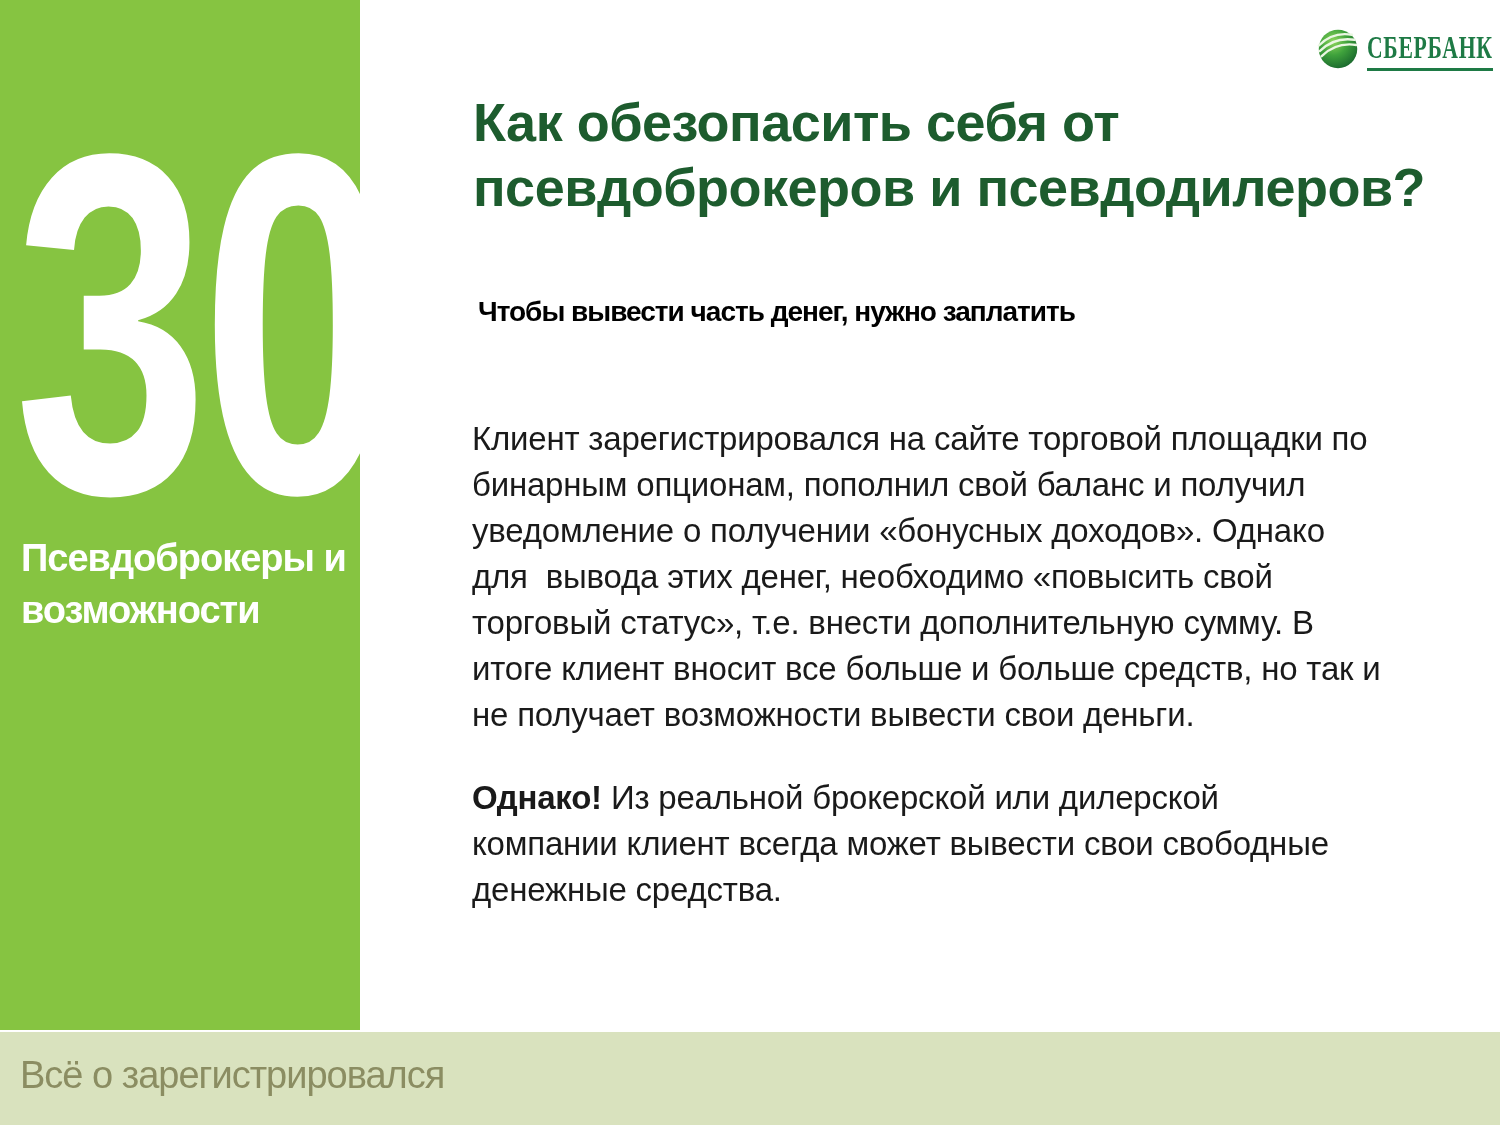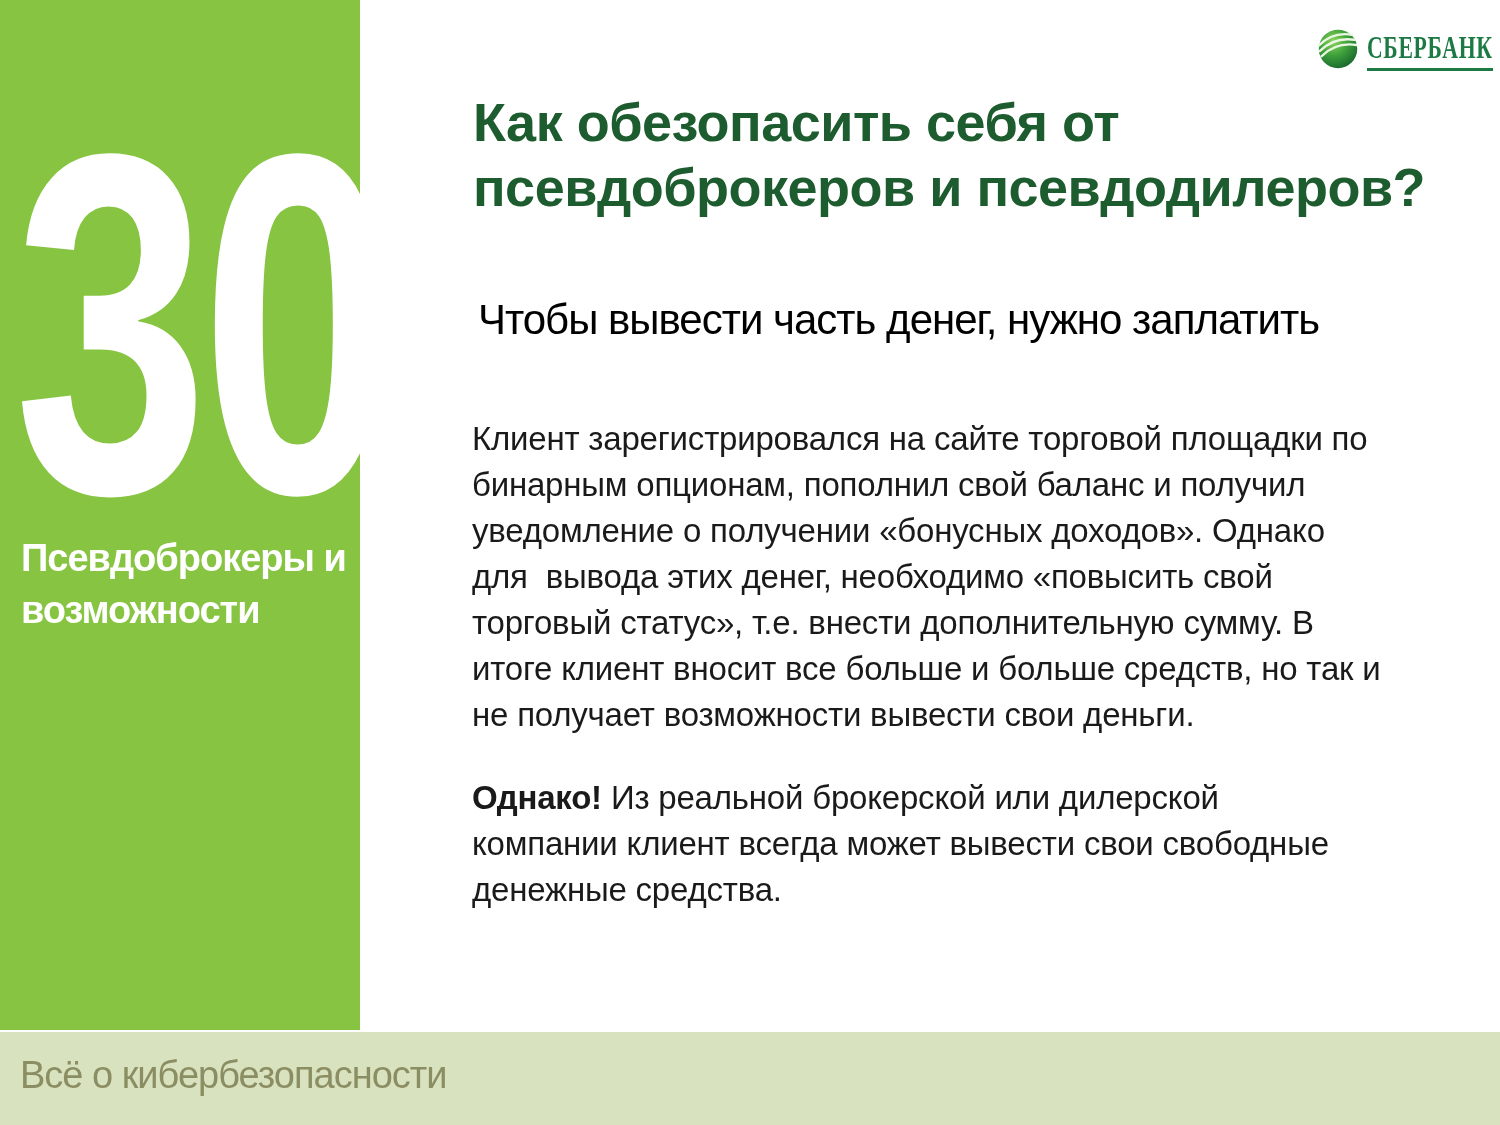--- a/index.html
+++ b/index.html
@@ -77,21 +77,21 @@
   
   .title{
     position:absolute;left:473px;top:90px;
     font-size:54px;line-height:65px;font-weight:bold;
     letter-spacing:-0.5px;
     color:var(--title-green);
     white-space:pre;
   }
   .subtitle{
     position:absolute;left:478px;top:295px;
-    font-size:42px;line-height:1.2;font-weight:normal;
+    font-size:28px;line-height:1.2;font-weight:bold;
     letter-spacing:-1px;
     color:#000000;
     white-space:pre;
   }
   .body-par{
     position:absolute;left:472px;
     font-size:33px;line-height:46px;
     letter-spacing:-0.2px;
     color:var(--body-ink);
     white-space:pre;
@@ -141,15 +141,15 @@
 для  вывода этих денег, необходимо «повысить свой
 торговый статус», т.е. внести дополнительную сумму. В
 итоге клиент вносит все больше и больше средств, но так и
 не получает возможности вывести свои деньги.</p>
 
   <p class="body-par body-par-2"><span class="bold-lead">Однако!</span><span> Из реальной брокерской или дилерской
 компании клиент всегда может вывести свои свободные
 денежные средства.</span></p>
 
   <div class="footer-band"></div>
-  <div class="footer-text">Всё о кибербезопасности</div>
+  <div class="footer-text">Всё о зарегистрировался</div>
 
 </div>
 
 </body></html>

